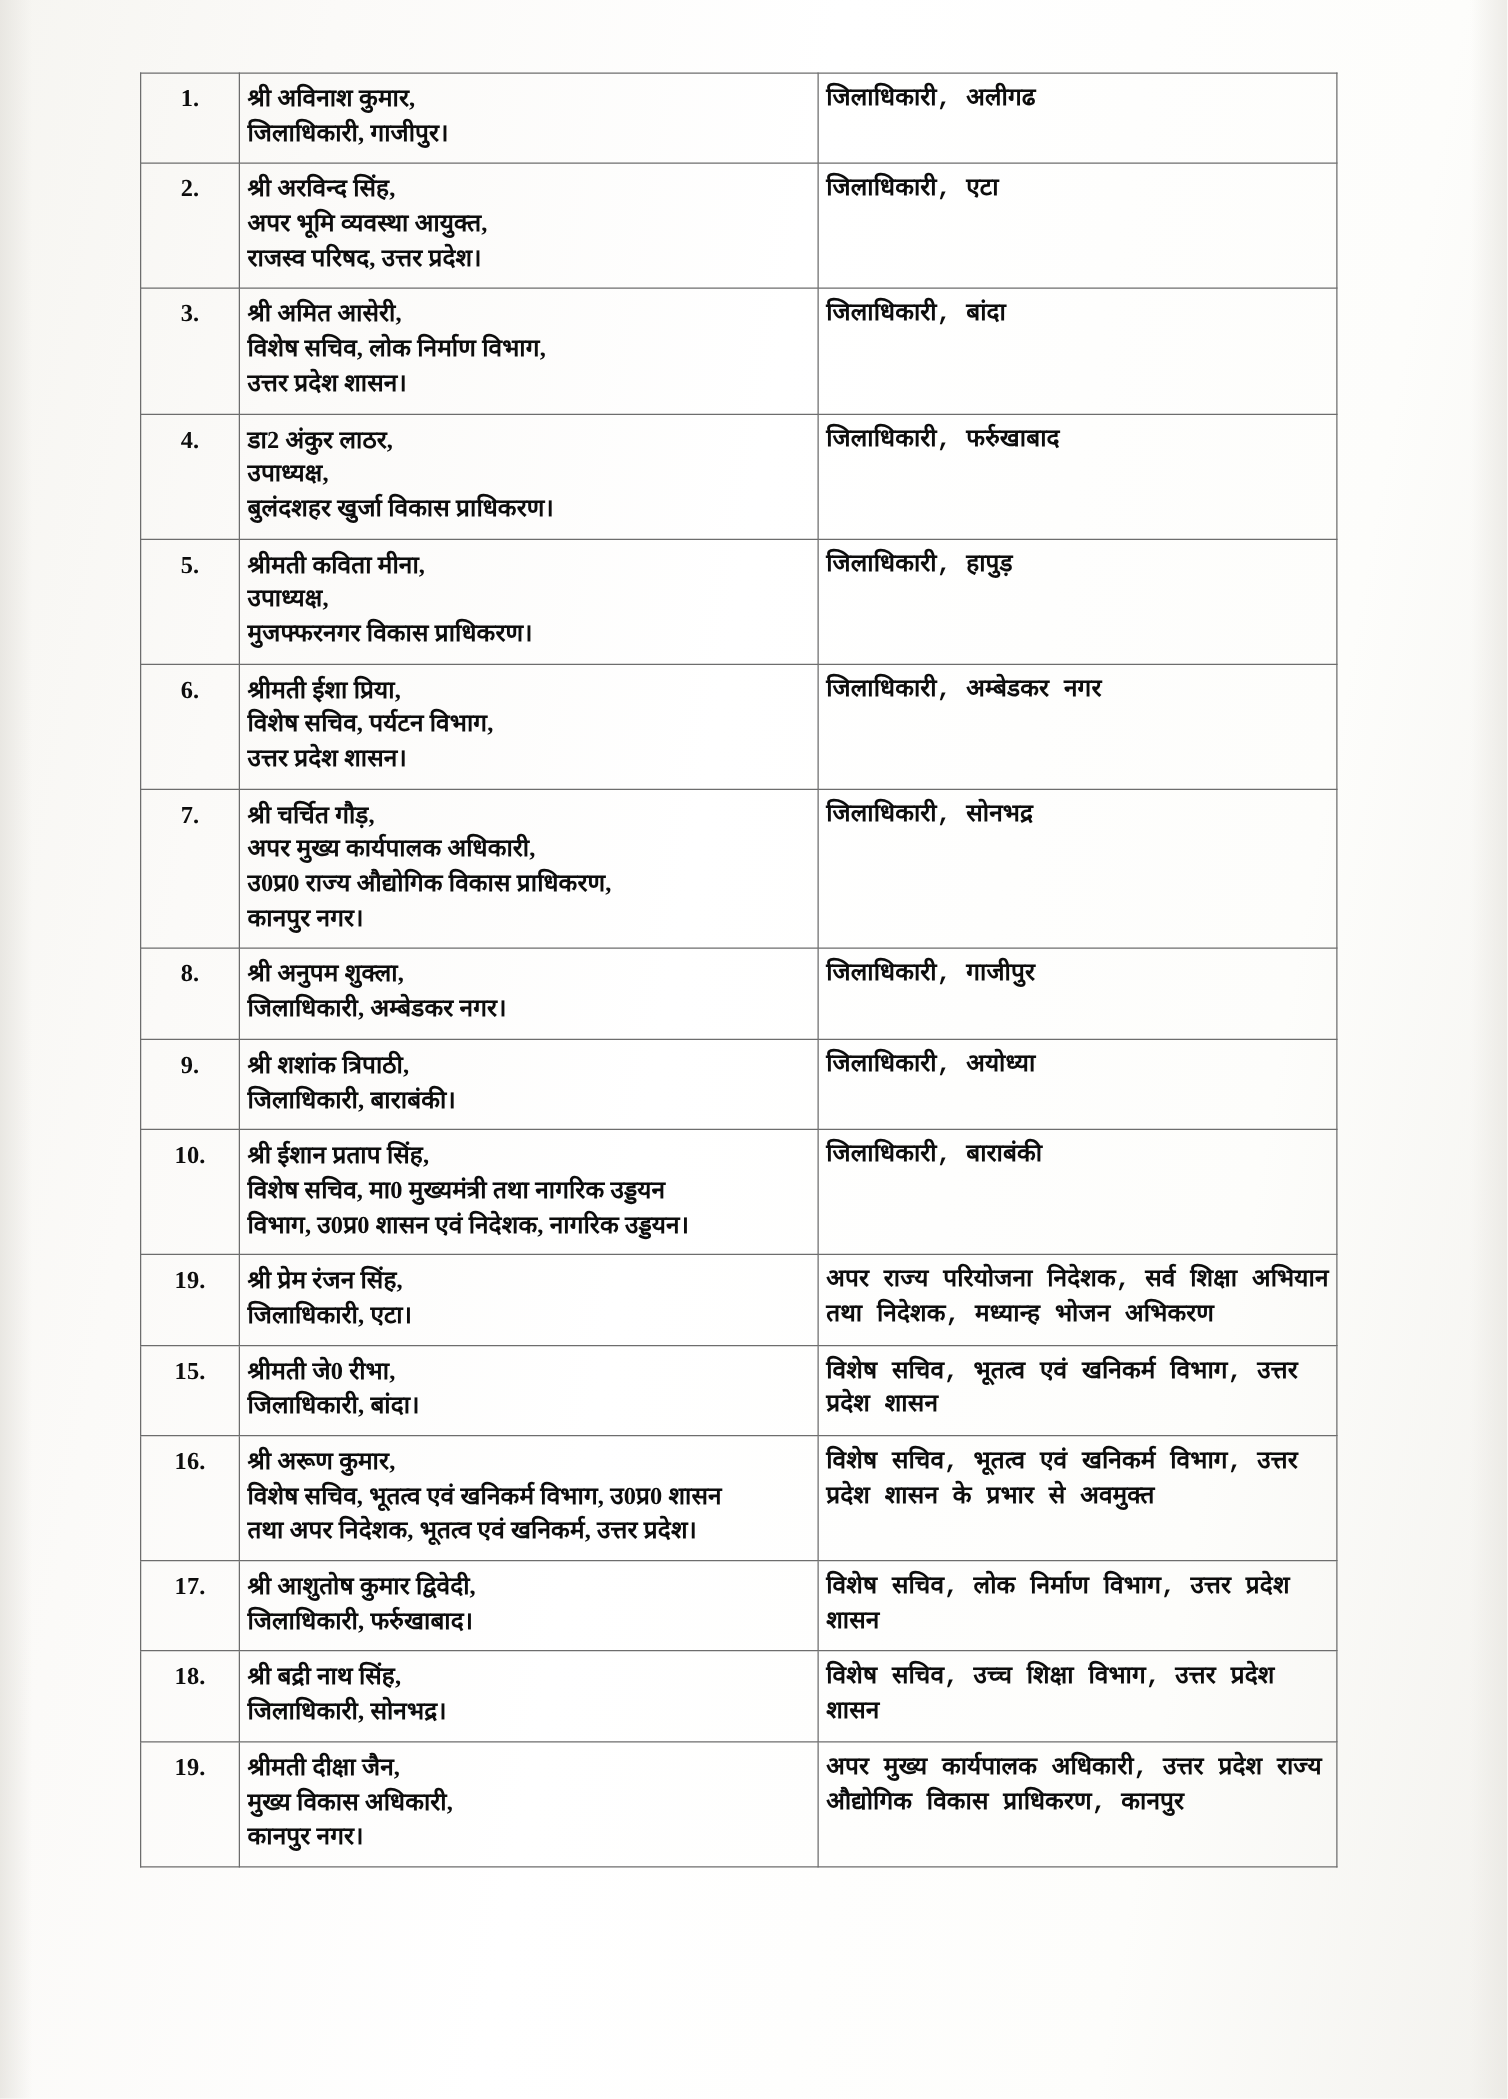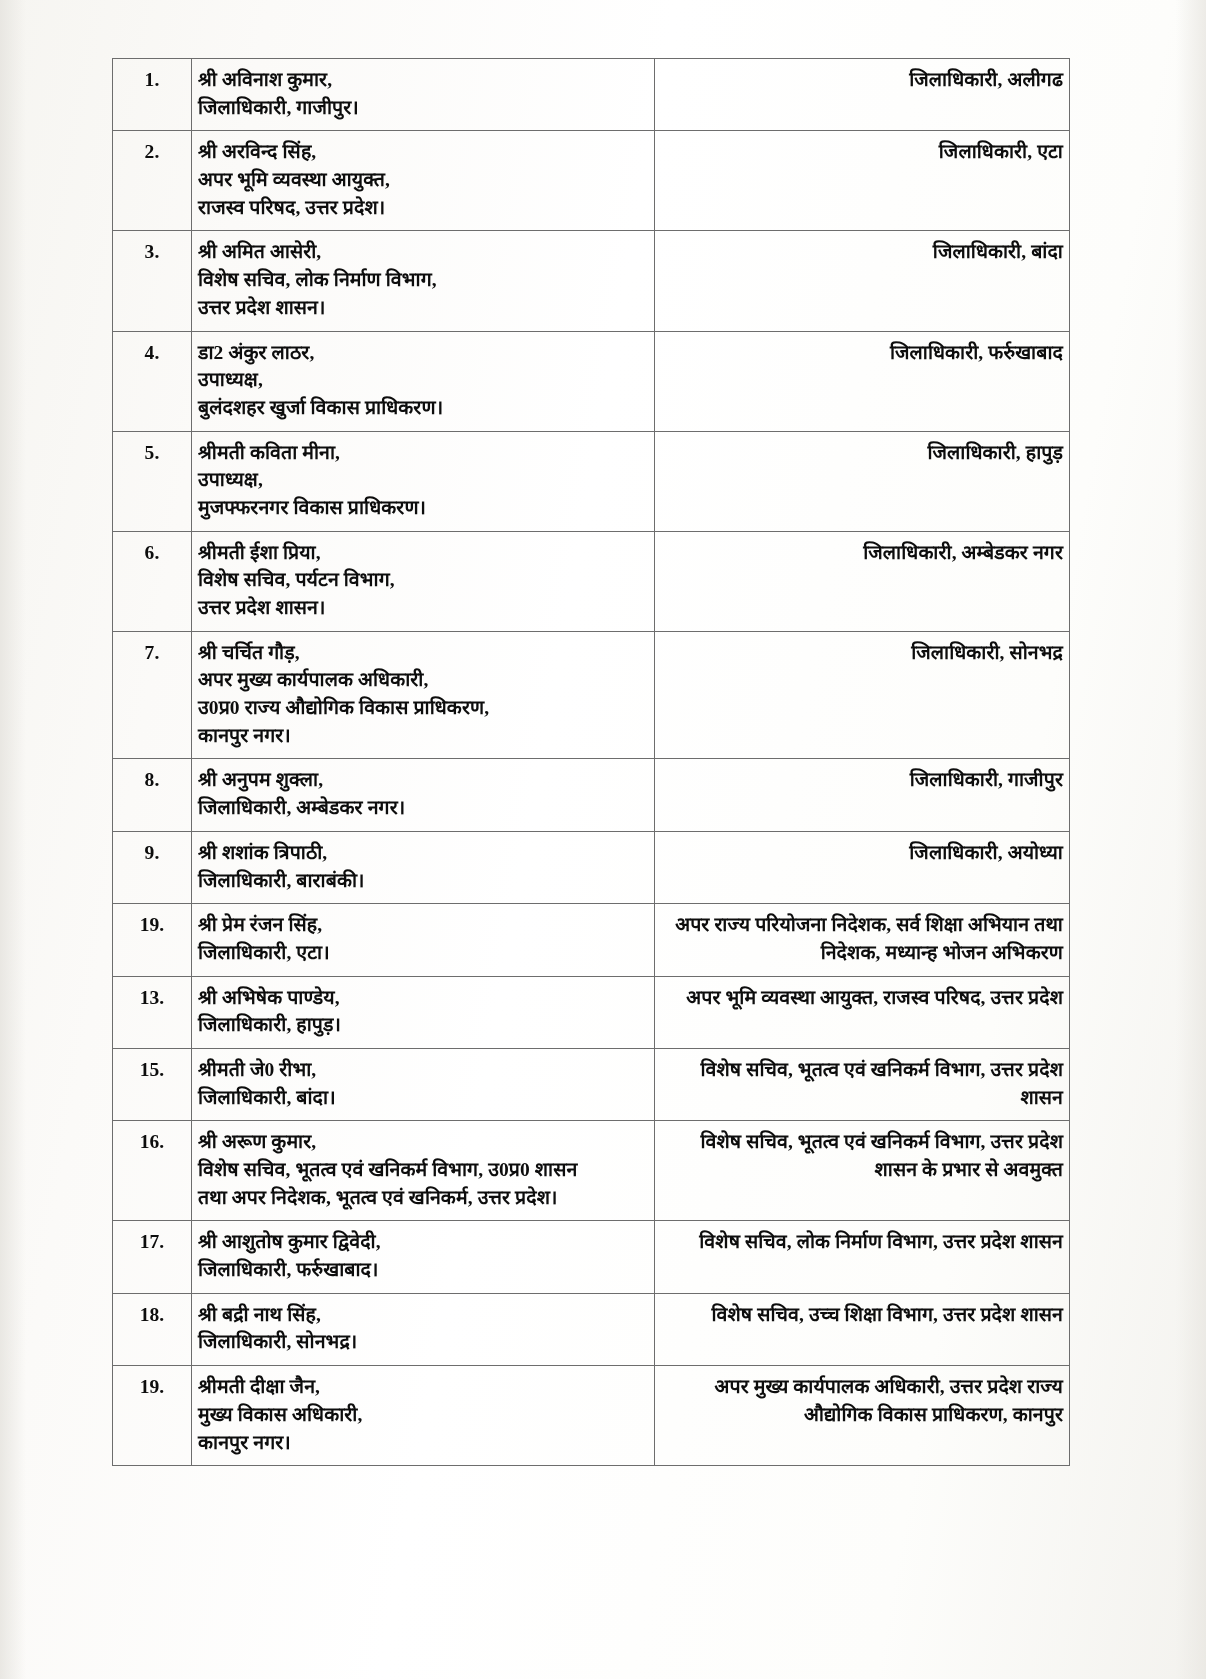--- a/index.html
+++ b/index.html
@@ -70,25 +70,25 @@
     padding-top: 8px;
     letter-spacing: 0;
   }
   td.col-officer {
     width: 450px;
     padding-left: 14px;
     font-family: Liberation Serif, serif;
   }
   td.col-posting {
     width: auto;
-    text-align: right;
+    text-align: left;
     vertical-align: middle;
     padding-left: 12px;
     padding-right: 12px;
-    font-family: Liberation Serif, serif;
+    font-family: Liberation Mono, monospace;
   }
   .line {
     display: block;
     white-space: pre-wrap;
   }
   .posting-text {
     display: block;
     white-space: pre-wrap;
   }
 </style>
@@ -190,37 +190,38 @@
           <td class="col-sno">9.</td>
           <td class="col-officer">
               <span class="line">श्री शशांक त्रिपाठी,
 जिलाधिकारी, बाराबंकी।</span>
             </td>
           <td class="col-posting">
               <span class="posting-text">जिलाधिकारी, अयोध्या</span>
             </td>
         </tr>
         <tr>
+          <td class="col-sno">10.</td>
+          <td class="col-officer">
+              <span class="line">श्री ईशान प्रताप सिंह,
+विशेष सचिव, मा0 मुख्यमंत्री तथा नागरिक उड्डयन
+विभाग, उ0प्र0 शासन एवं निदेशक, नागरिक उड्डयन।</span>
+            </td>
+          <td class="col-posting">
+              <span class="posting-text">जिलाधिकारी, बाराबंकी</span>
+            </td>
+        </tr>
+        <tr>
           <td class="col-sno">19.</td>
           <td class="col-officer">
               <span class="line">श्री प्रेम रंजन सिंह,
 जिलाधिकारी, एटा।</span>
             </td>
           <td class="col-posting">
               <span class="posting-text">अपर राज्य परियोजना निदेशक, सर्व शिक्षा अभियान तथा निदेशक, मध्यान्ह भोजन अभिकरण</span>
-            </td>
-        </tr>
-        <tr>
-          <td class="col-sno">13.</td>
-          <td class="col-officer">
-              <span class="line">श्री अभिषेक पाण्डेय,
-जिलाधिकारी, हापुड़।</span>
-            </td>
-          <td class="col-posting">
-              <span class="posting-text">अपर भूमि व्यवस्था आयुक्त, राजस्व परिषद, उत्तर प्रदेश</span>
             </td>
         </tr>
         <tr>
           <td class="col-sno">15.</td>
           <td class="col-officer">
               <span class="line">श्रीमती जे0 रीभा,
 जिलाधिकारी, बांदा।</span>
             </td>
           <td class="col-posting">
               <span class="posting-text">विशेष सचिव, भूतत्व एवं खनिकर्म विभाग, उत्तर प्रदेश शासन</span>

